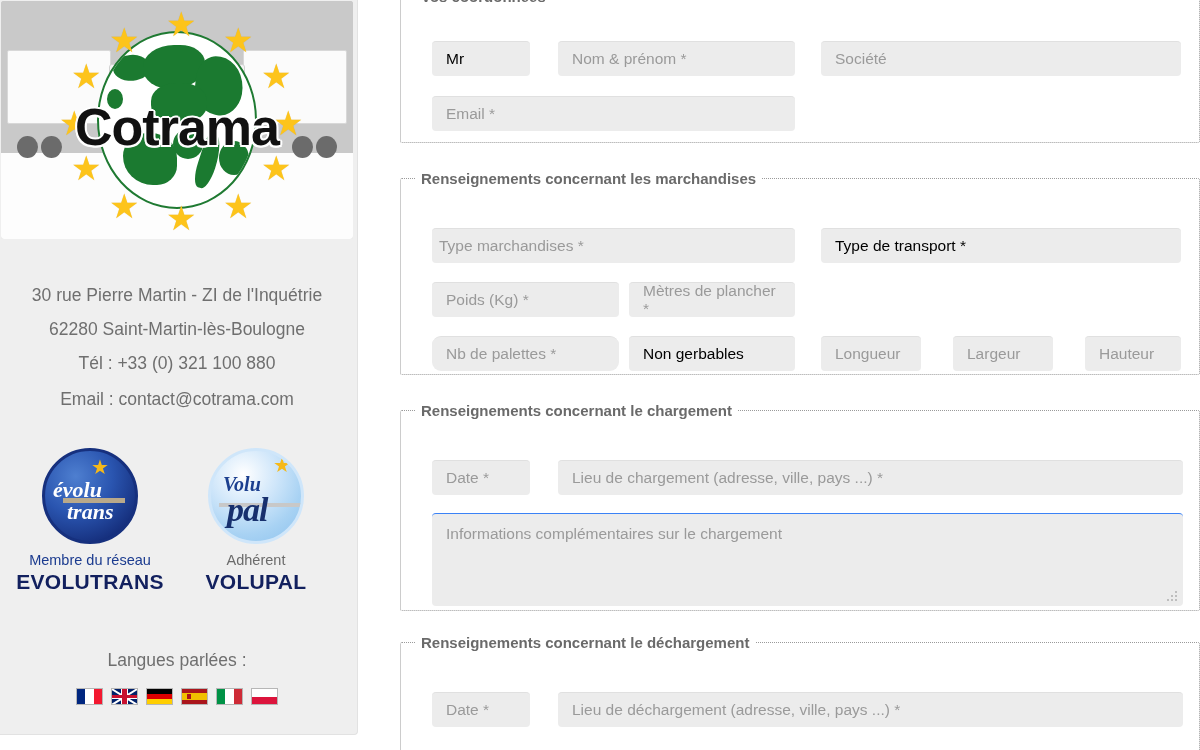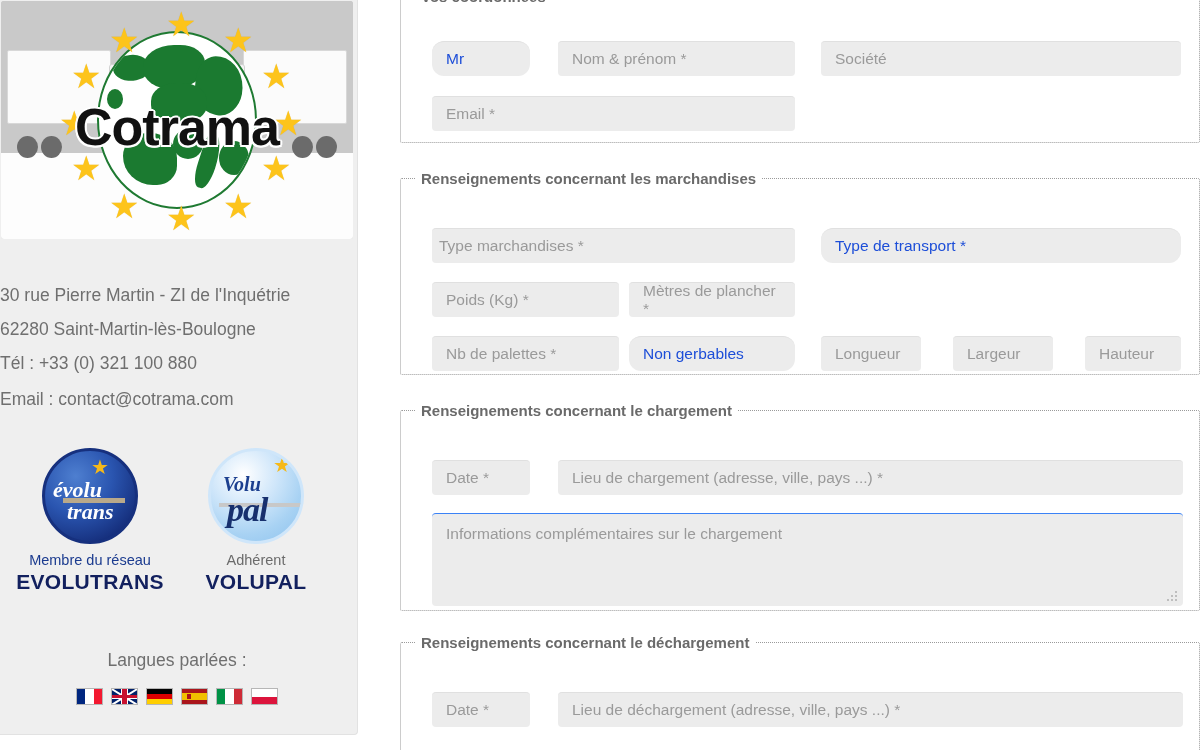--- a/index.html
+++ b/index.html
@@ -77,20 +77,21 @@
     font-weight: bold;
     font-size: 52px;
     letter-spacing: -1px;
     color: #111;
     text-shadow: 2px 0 0 #fff, -2px 0 0 #fff, 0 2px 0 #fff, 0 -2px 0 #fff,
                  1.5px 1.5px 0 #fff, -1.5px 1.5px 0 #fff, 1.5px -1.5px 0 #fff, -1.5px -1.5px 0 #fff;
   }
 
   .addr {
     position: absolute; left: 0; width: 354px;
+    text-align: center;
     color: #6f6f6f;
     font-size: 17.5px;
     line-height: 34px;
   }
 
   
   .partners { position:absolute; left:0; width:354px; top:448px; height:160px; }
   .partner { position:absolute; text-align:center; width:160px; }
   .p-evo { left: 10px; }
   .p-vol { left: 176px; }
@@ -149,21 +150,21 @@
     border-top: 1px solid #e0e0e0;
     border-radius: 4px;
     height: 35px;
     font-family: "Liberation Sans", sans-serif;
     font-size: 15.5px;
     color: #9a9a9a;
     padding: 0 14px;
     outline: none;
     display: flex; align-items: center;
   }
-  .field.filled { color:#1d4ed8;border-radius:12px; }
+  .field.filled { color:#000000; }
   .ta {
     position:absolute; background:#ececec; border:none; border-top:1px solid #3b82f6;
     border-radius:4px; color:#9a9a9a; font-size:15.5px;
     font-family:"Liberation Sans", sans-serif;
     padding: 11px 14px; resize: none; overflow:hidden;
   }
   .grip { position:absolute; right:6px; bottom:5px; width:10px; height:10px; opacity:.55; }
   .grip i { position:absolute; width:2px; height:2px; background:#999; display:block; }
 </style>
 </head>
@@ -302,21 +303,21 @@
       <div class="field" style="left:157px; top:36px;  width:237px;">Nom &amp; prénom *</div>
       <div class="field" style="left:31px;  top:91px;  width:363px;">Email *</div>
     </fieldset>
 
     <fieldset class="fs" style="top:170px;height:205px;">
       <legend>Renseignements concernant les marchandises</legend>
       <div class="field" style="left:31px;  top:41px;  width:363px;padding-left:7px;">Type marchandises *</div>
       <div class="field filled" style="left:420px; top:41px;  width:360px;">Type de transport *</div>
       <div class="field" style="left:31px;  top:95px;  width:187px;">Poids (Kg) *</div>
       <div class="field" style="left:228px; top:95px;  width:166px;">Mètres de plancher *</div>
-      <div class="field" style="left:31px;  top:149px; width:187px;">Nb de palettes *</div>
+      <div class="field" style="left:31px;  top:149px; width:187px;border-radius:9px;">Nb de palettes *</div>
       <div class="field filled" style="left:228px; top:149px; width:166px;">Non gerbables</div>
       <div class="field" style="left:420px; top:149px; width:100px;">Longueur</div>
       <div class="field" style="left:552px; top:149px; width:100px;">Largeur</div>
       <div class="field" style="left:684px; top:149px; width:96px;">Hauteur</div>
     </fieldset>
 
     <fieldset class="fs" style="top:402px;height:209px;">
       <legend>Renseignements concernant le chargement</legend>
       <div class="field" style="left:31px;  top:41px; width:98px;">Date *</div>
       <div class="field" style="left:157px; top:41px; width:625px;">Lieu de chargement (adresse, ville, pays ...) *</div>

